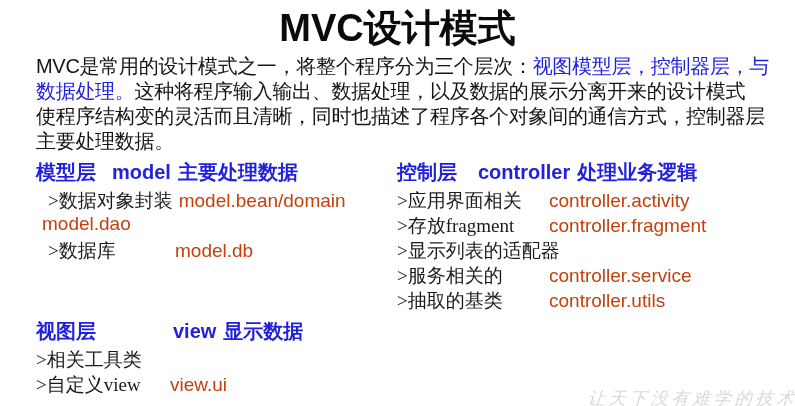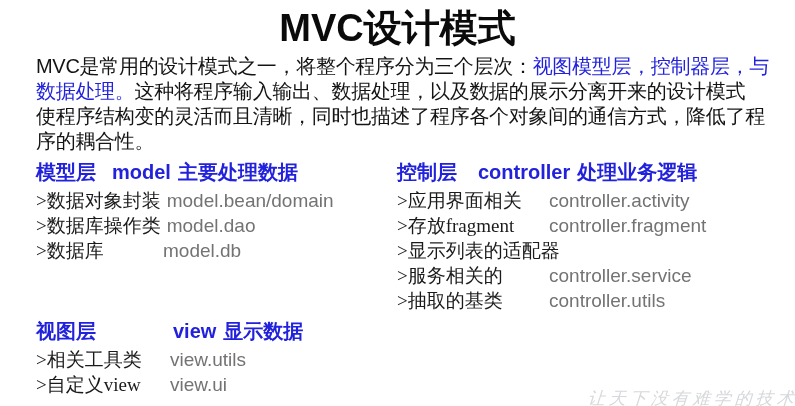--- a/index.html
+++ b/index.html
@@ -69,24 +69,24 @@
     font-size: 19px;
     white-space: nowrap;
   }
   .item .label {
     font-family: "Liberation Serif", serif;
     color: #1a1a1a;
     flex: 0 0 auto;
   }
   .item .code {
     font-family: "Liberation Sans", sans-serif;
-    color: #737373;
+    color: #c2410c;
     padding-left: 6px;
   }
-  .sec-model .label { min-width: 121px; }
+  .sec-model .label { min-width: 121px; margin-left: 12px; }
   .sec-controller .label { min-width: 146px; }
   .sec-view .label { min-width: 128px; }
   .watermark {
     position: absolute;
     left: 588px;
     top: 387px;
     width: 210px;
     font-family: "Liberation Serif", serif;
     font-style: italic;
     font-size: 17px;
@@ -99,35 +99,34 @@
 </head>
 <body>
 
 <div class="slide">
 
   <div class="title">MVC设计模式</div>
 
   <div class="para">
     <div class="pline"><span class="k">MVC是常用的设计模式之一，将整个程序分为三个层次：</span><span class="b">视图模型层，控制器层，与</span></div>
     <div class="pline"><span class="b">数据处理。</span><span class="k">这种将程序输入输出、数据处理，以及数据的展示分离开来的设计模式</span></div>
-    <div class="pline"><span class="k">使程序结构变的灵活而且清晰，同时也描述了程序各个对象间的通信方式，降低了程</span></div>
-    <div class="pline"><span class="k">序的耦合性。</span></div>
+    <div class="pline"><span class="k">使程序结构变的灵活而且清晰，同时也描述了程序各个对象间的通信方式，控制器层</span></div>
+    <div class="pline"><span class="k">主要处理数据。</span></div>
   </div>
 
   <div class="section sec-model">
     <div class="sec-header">
       <span class="h-cn h-cn1">模型层</span><span class="h-en">model</span><span class="h-cn">主要处理数据</span>
     </div>
     <div class="items">
       <div class="item">
           <span class="label">&gt;数据对象封装</span>
           <span class="code">model.bean/domain</span>
         </div>
       <div class="item">
-          <span class="label">&gt;数据库操作类</span>
           <span class="code">model.dao</span>
         </div>
       <div class="item">
           <span class="label">&gt;数据库</span>
           <span class="code">model.db</span>
         </div>
     </div>
   </div>
 
   <div class="section sec-controller">
@@ -157,21 +156,20 @@
     </div>
   </div>
 
   <div class="section sec-view">
     <div class="sec-header">
       <span class="h-cn h-cn1">视图层</span><span class="h-en">view</span><span class="h-cn">显示数据</span>
     </div>
     <div class="items">
       <div class="item">
           <span class="label">&gt;相关工具类</span>
-          <span class="code">view.utils</span>
         </div>
       <div class="item">
           <span class="label">&gt;自定义view</span>
           <span class="code">view.ui</span>
         </div>
     </div>
   </div>
 
   <div class="watermark">让天下没有难学的技术</div>
 

